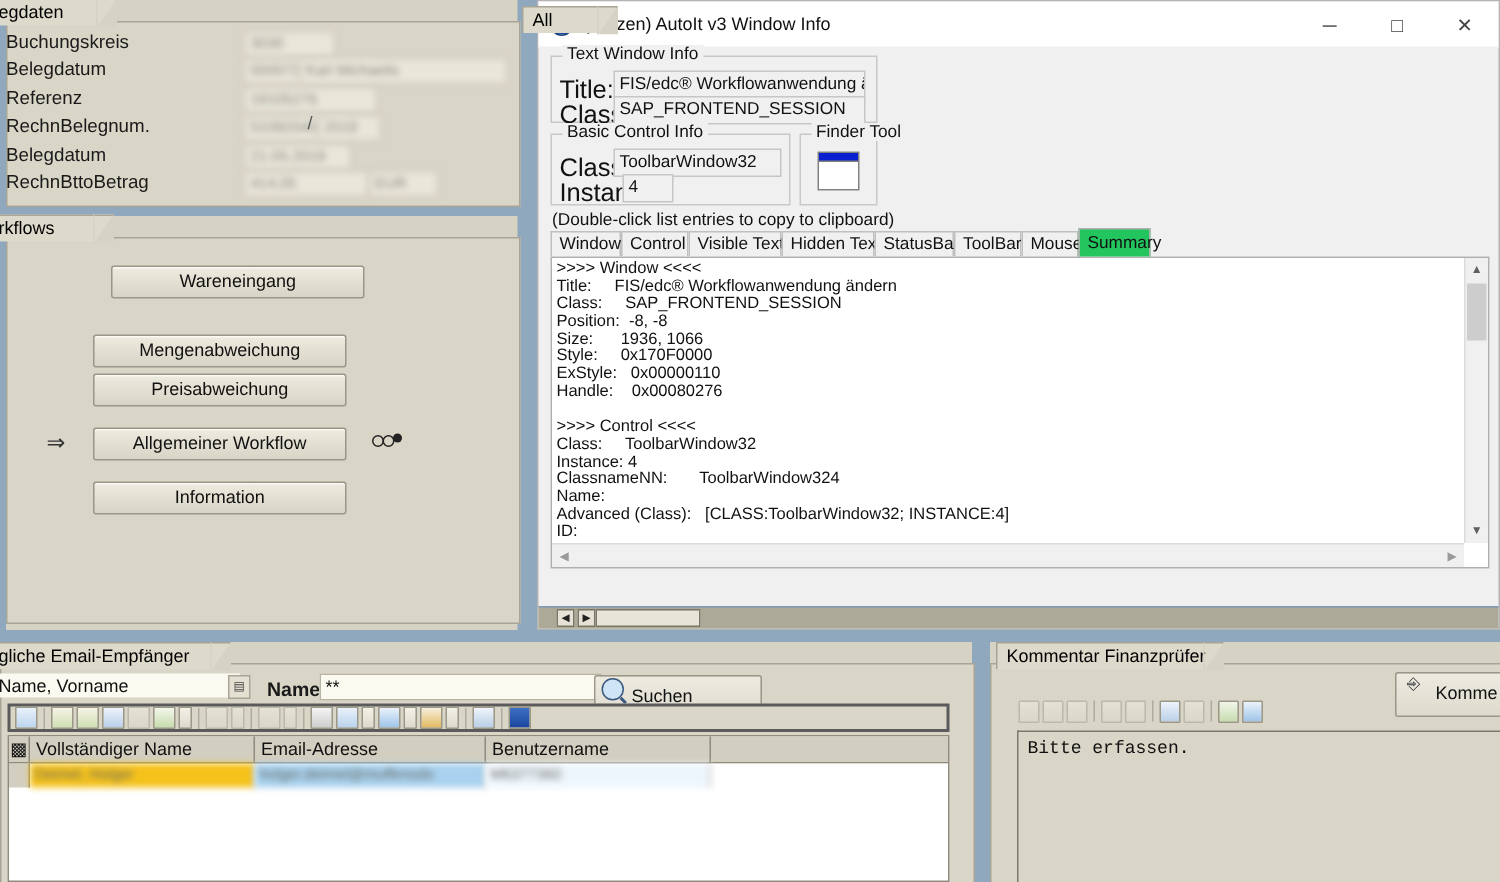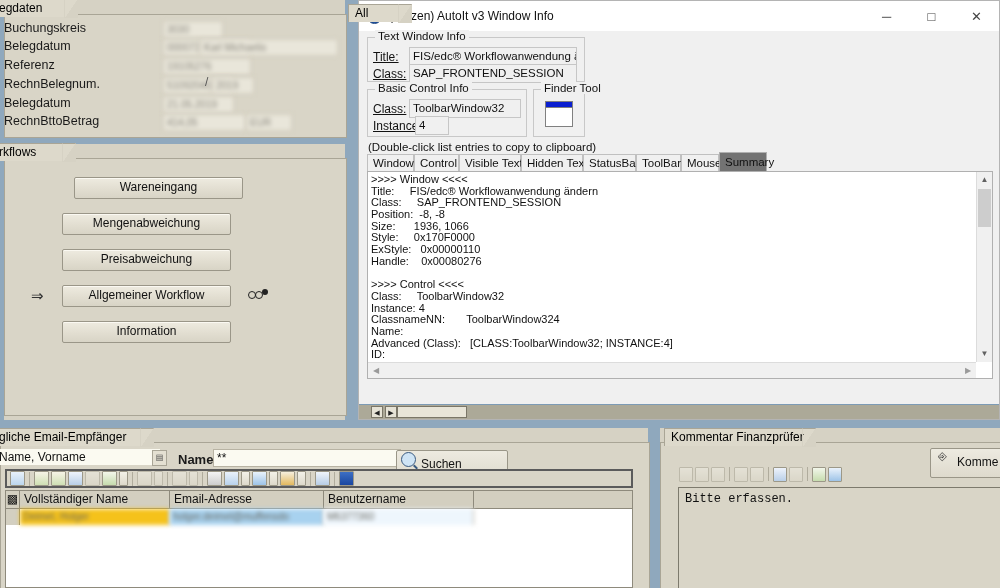--- a/index.html
+++ b/index.html
@@ -132,21 +132,21 @@
   #ai-menu{height:20px;display:flex;align-items:center;background:#ffffff;padding-left:10px;}
   .ai-menuitem{font-size:12px;color:#111;margin-right:22px;}
 
   .grp{
     position:absolute;border:1px solid #c8c8c8;box-sizing:border-box;
   }
   .grp-cap{
     position:absolute;background:#f0f0f0;padding:0 3px;font-size:11.5px;color:#111;
     top:-8px;left:7px;white-space:nowrap;
   }
-  .ai-lbl{position:absolute;font-size:12px;color:#111;white-space:nowrap;text-decoration:underline;}
+  .ai-lbl{position:absolute;font-size:17px;color:#111;white-space:nowrap;}
   .ai-inp{
     position:absolute;background:#f0f0f0;border:1px solid #c6c6c6;box-sizing:border-box;
     font-size:11.5px;color:#111;line-height:17px;padding:0 3px;height:19px;
     white-space:nowrap;overflow:hidden;
   }
   .ai-note{position:absolute;font-size:11.5px;color:#111;white-space:nowrap;}
 
   
   #finder-glyph{
     position:absolute;width:28px;height:26px;border:1px solid #808080;
@@ -155,21 +155,21 @@
   #finder-glyph .tb{height:5px;background:#0a1fd0;border-bottom:1px solid #808080;}
 
   
   #ai-tabs{position:absolute;left:8px;top:151px;width:626px;height:19px;}
   .ai-tab{
     position:absolute;top:2px;height:17px;line-height:16px;
     background:#f0f0f0;border:1px solid #c0c0c0;border-bottom:none;
     font-size:11.5px;color:#111;padding:0 5px;box-sizing:border-box;white-space:nowrap;
   }
   .ai-tab.sel{
-    top:0;height:19px;line-height:18px;background:#737373;border-color:#b0b0b0;
+    top:0;height:19px;line-height:18px;background:#22c55e;border-color:#b0b0b0;
     font-weight:normal;z-index:3;
   }
 
   
   #ai-list{
     position:absolute;left:8px;top:170px;width:626px;height:208px;
     background:#fff;border:1px solid #b0b0b0;box-sizing:border-box;overflow:hidden;
   }
   #ai-list-inner{
     position:absolute;left:3px;top:2px;right:17px;bottom:17px;overflow:hidden;
@@ -239,21 +239,21 @@
   <div class="frm-label" style="left:4px;top:114px;">RechnBttoBetrag</div>
   <div class="frm-val" style="left:163px;top:114px;width:75px;">414,05</div>
   <div class="frm-val" style="left:246px;top:114px;width:38px;">EUR</div>
 
   <div class="sap-panel" style="left:4px;top:158px;width:341px;height:256px;"></div>
   <div class="sap-tabtitle" style="left:-8px;top:143px;width:60px;">rkflows</div>
 
   <div class="wf-arrow" style="left:31px;top:288px;">⇒</div>
 
   <div class="wf-btn" style="left:74px;top:177px;width:167px;">Wareneingang</div>
-  <div class="wf-btn" style="left:62px;top:213px;width:167px;">Mengenabweichung</div>
+  <div class="wf-btn" style="left:62px;top:223px;width:167px;">Mengenabweichung</div>
   <div class="wf-btn" style="left:62px;top:249px;width:167px;">Preisabweichung</div>
   <div class="wf-btn" style="left:62px;top:285px;width:167px;">Allgemeiner Workflow</div>
   <div class="wf-btn" style="left:62px;top:321px;width:167px;">Information</div>
 
   <div class="wf-dots" style="left:248px;top:289px;">
     <span style="display:inline-block;width:6px;height:6px;border:1px solid #222;border-radius:50%;"></span><span style="display:inline-block;width:6px;height:6px;border:1px solid #222;border-radius:50%;margin-left:-1px;"></span><span style="display:inline-block;width:6px;height:6px;background:#222;border-radius:50%;margin-left:-1px;vertical-align:top;"></span>
   </div>
 
   <div class="sap-tabtitle" style="left:348px;top:4px;width:40px;z-index:1;">All</div>
 

